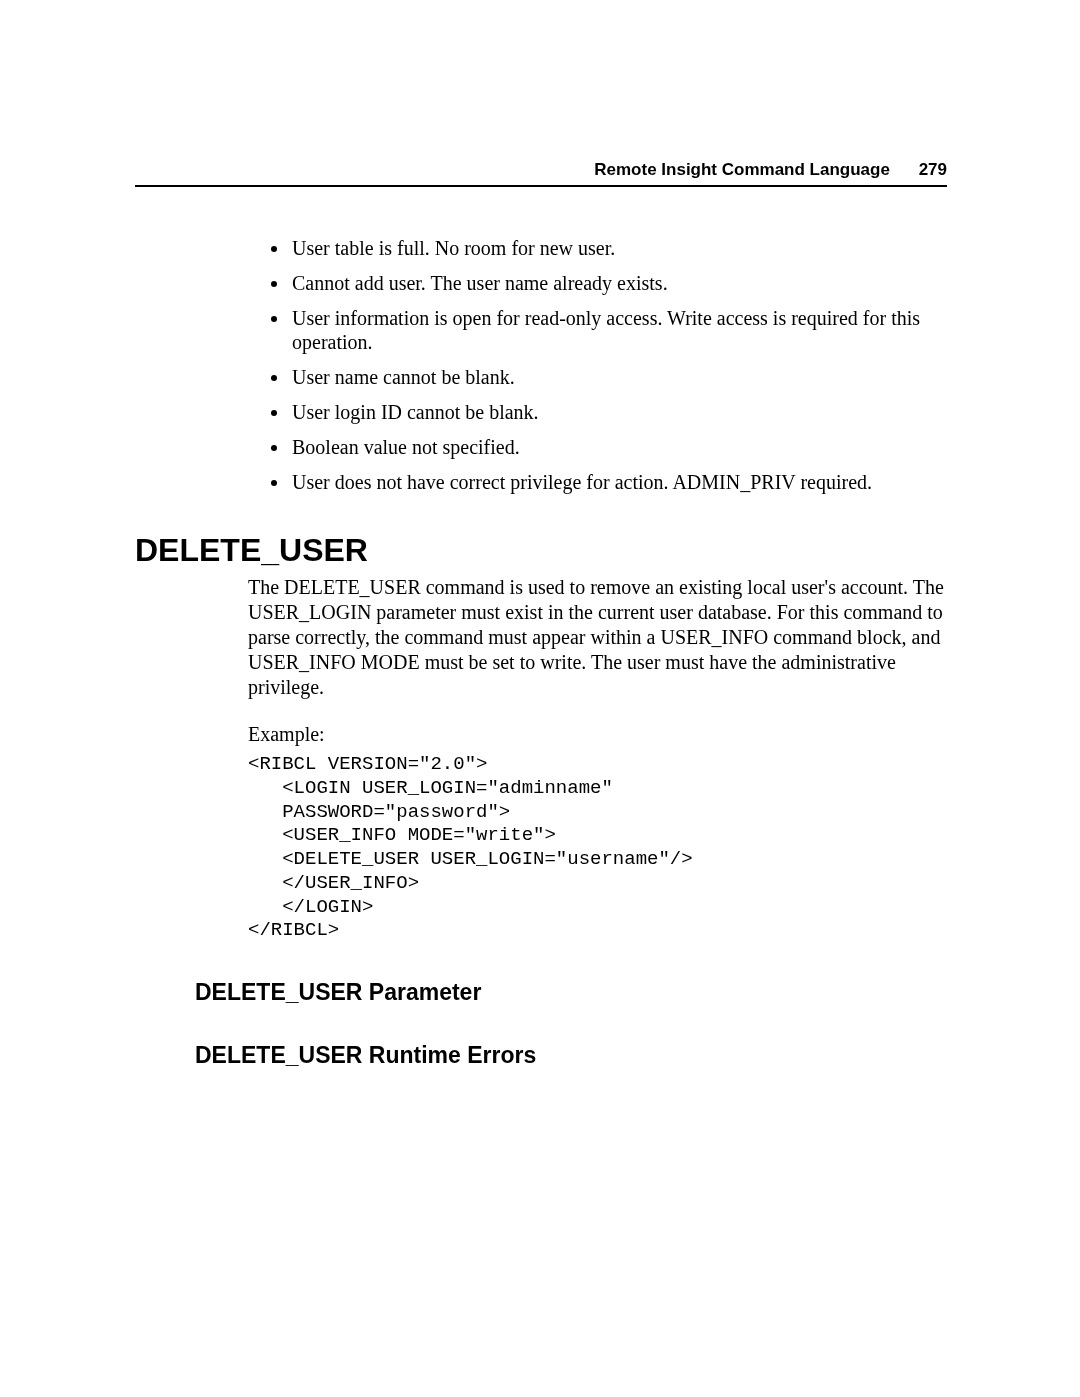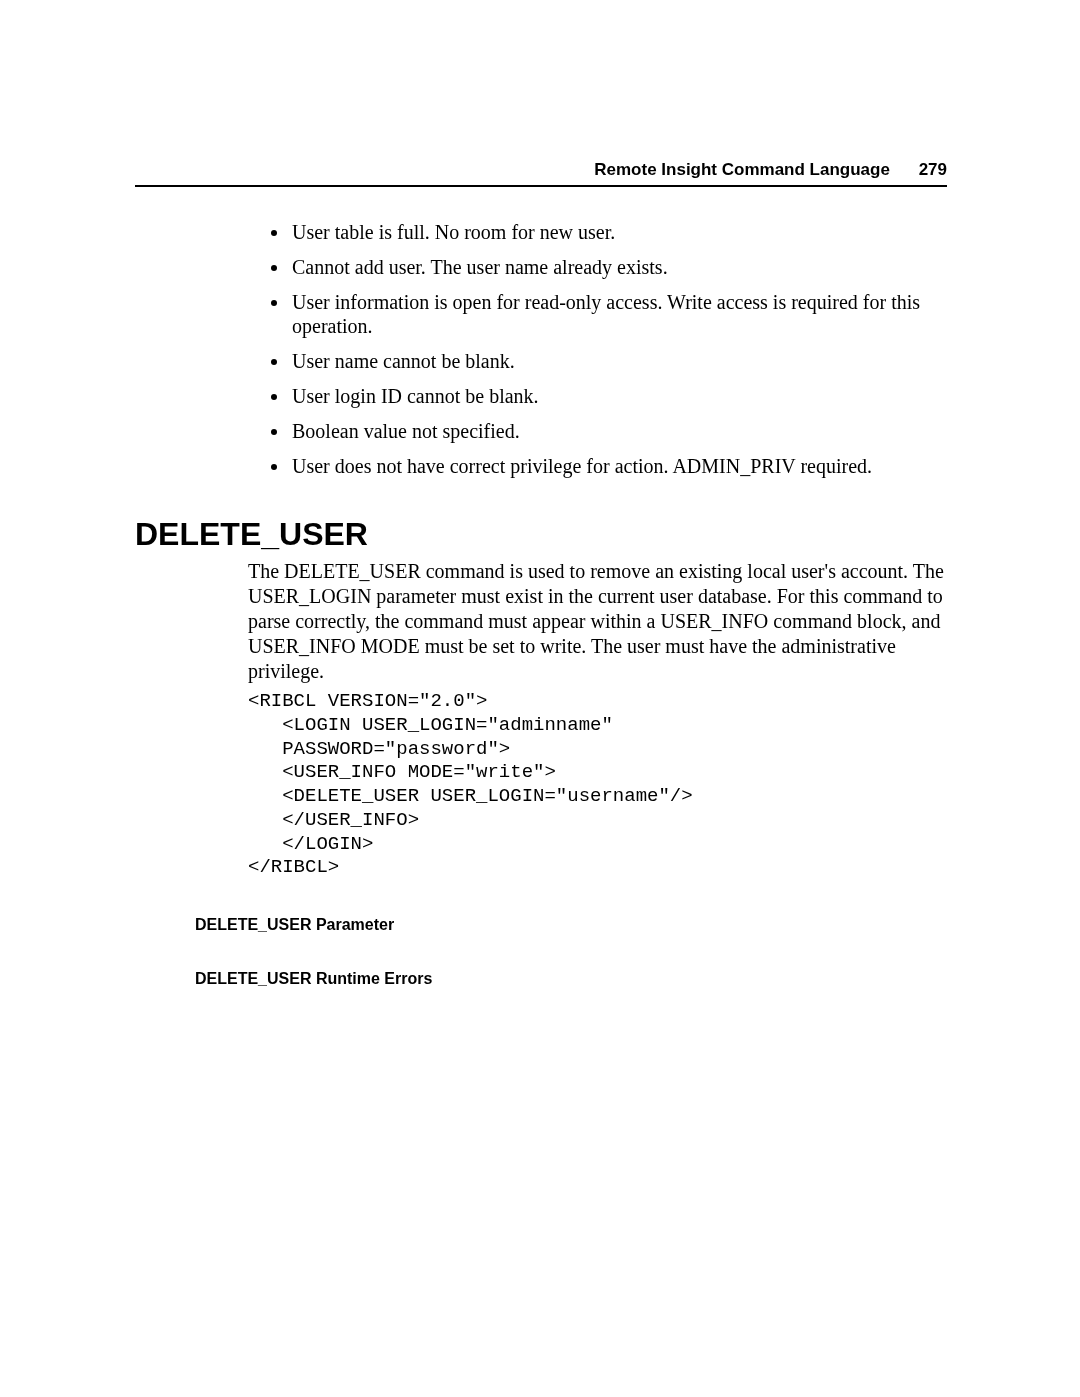--- a/index.html
+++ b/index.html
@@ -36,21 +36,21 @@
   .header .num {
     margin-left: 24px;
   }
   .content {
     position: absolute;
     top: 220px;
     left: 135px;
     right: 133px;
   }
   ul.errlist {
-    margin: 0 0 0 113px;
+    margin: 16px 0 0 113px;
     padding-left: 42px;
     font-size: 20px;
     line-height: 1.2;
   }
   ul.errlist li {
     margin-bottom: 11px;
     padding-left: 2px;
   }
   h1.section {
     font-family: Arial, Helvetica, sans-serif;
@@ -68,21 +68,21 @@
   pre.code {
     margin: 6px 0 0 113px;
     font-family: "Courier New", Courier, monospace;
     font-size: 19px;
     line-height: 1.25;
     white-space: pre;
   }
   h2.subhead {
     font-family: Arial, Helvetica, sans-serif;
     font-weight: bold;
-    font-size: 16px;
+    font-size: 23px;
     margin: 36px 0 16px 60px;
   }
 </style>
 </head>
 <body>
 
 <div class="page">
 
   <div class="header">
     <span>Remote Insight Command Language</span>
@@ -99,20 +99,21 @@
       <li>User name cannot be blank.</li>
       <li>User login ID cannot be blank.</li>
       <li>Boolean value not specified.</li>
       <li>User does not have correct privilege for action. ADMIN_PRIV required.</li>
     </ul>
 
     <h1 class="section">DELETE_USER</h1>
 
     <p class="body">The DELETE_USER command is used to remove an existing local user's account. The USER_LOGIN parameter must exist in the current user database. For this command to parse correctly, the command must appear within a USER_INFO command block, and USER_INFO MODE must be set to write. The user must have the administrative privilege.</p>
 
+    <p class="body" style="margin-top:22px">Example:</p>
 
     <pre class="code">&lt;RIBCL VERSION="2.0"&gt;
    &lt;LOGIN USER_LOGIN="adminname"
    PASSWORD="password"&gt;
    &lt;USER_INFO MODE="write"&gt;
    &lt;DELETE_USER USER_LOGIN="username"/&gt;
    &lt;/USER_INFO&gt;
    &lt;/LOGIN&gt;
 &lt;/RIBCL&gt;</pre>
 

